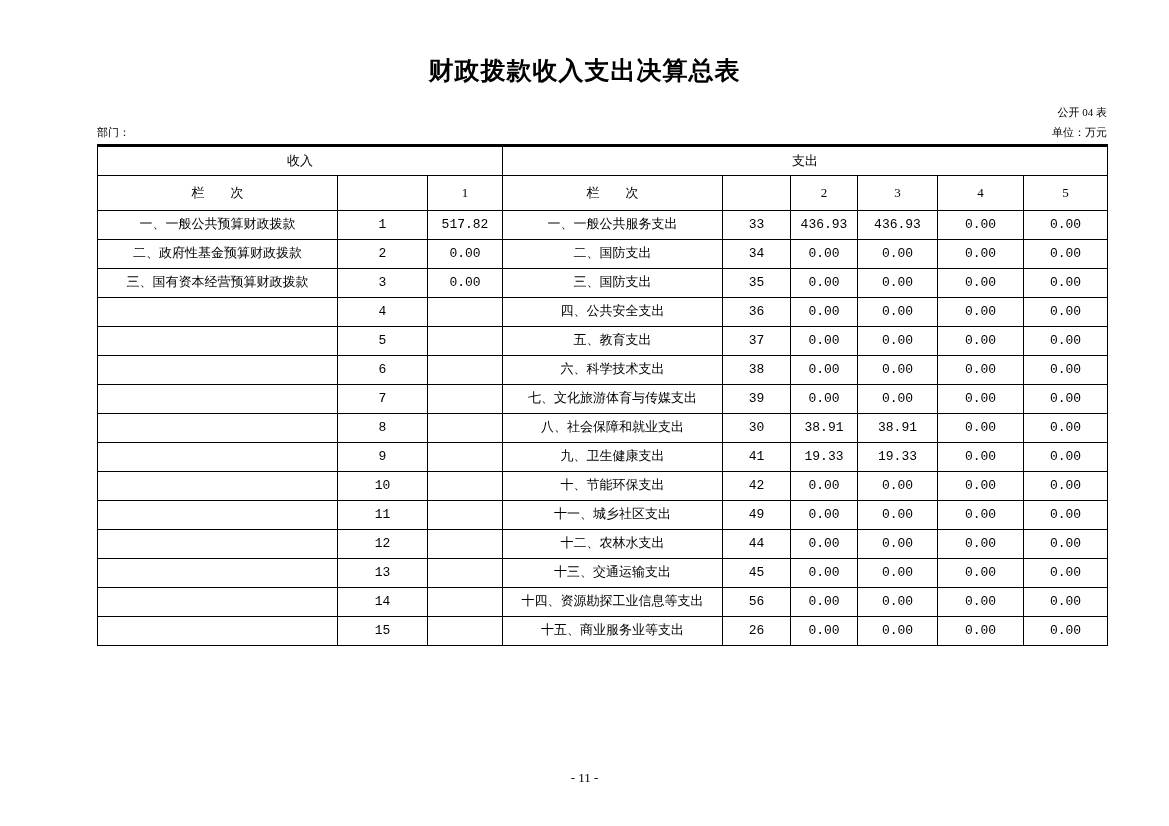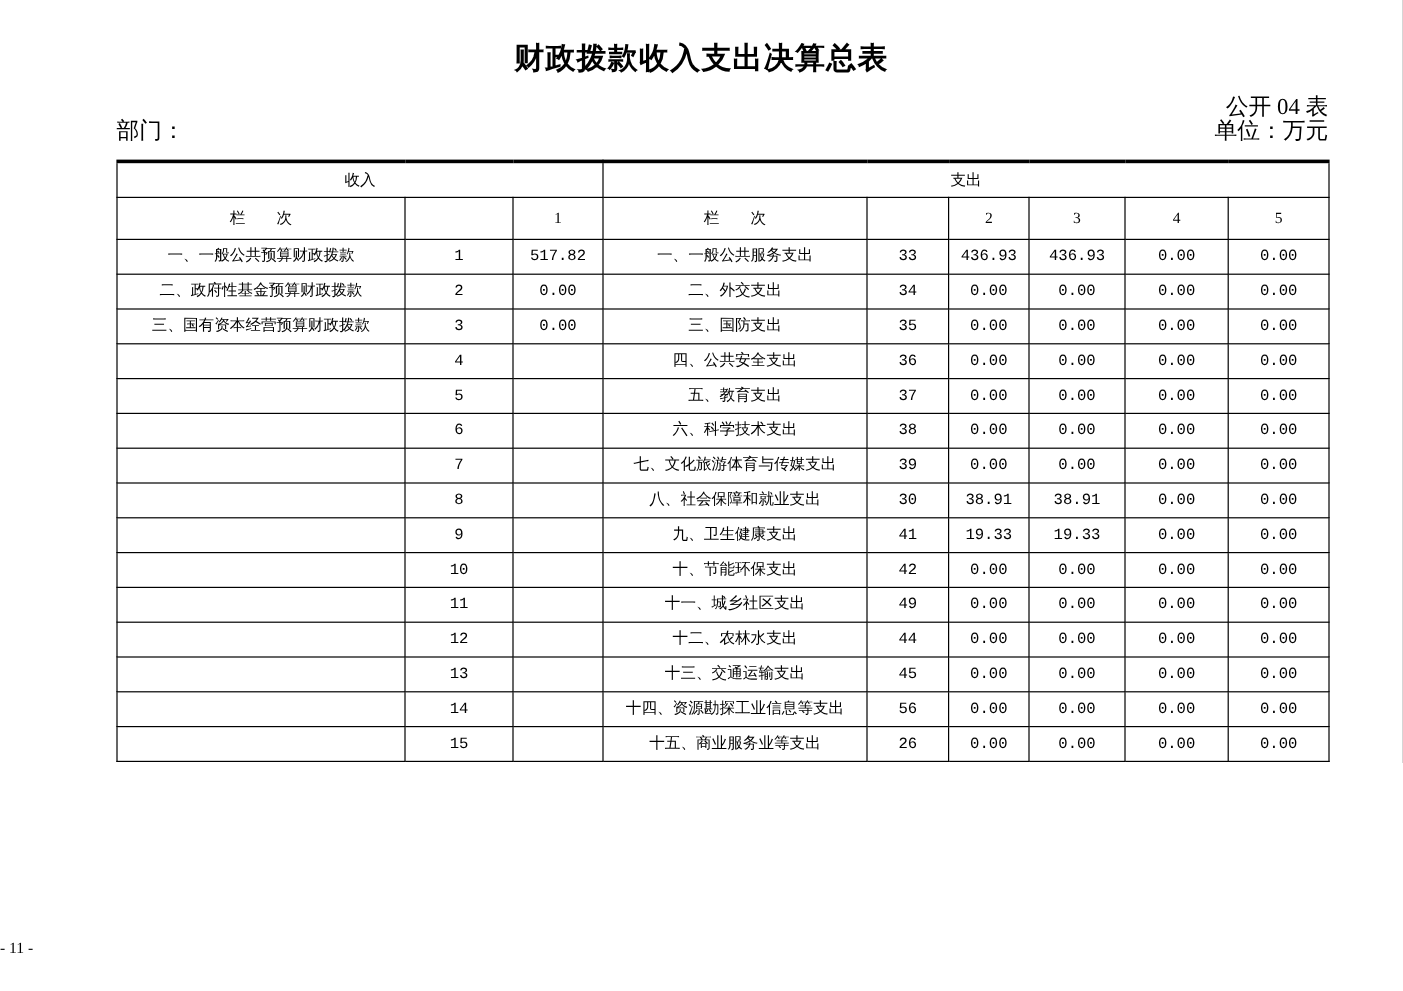--- a/index.html
+++ b/index.html
@@ -7,39 +7,39 @@
   .page {
     position: relative;
     width: 1169px;
     height: 826px;
     margin: 0 auto;
     background: #ffffff;
     color: #000000;
     font-family: "Liberation Serif", "DejaVu Serif", serif;
   }
   .title {
-    padding-top: 32px;
+    padding-top: 54px;
     text-align: center;
     font-size: 25px;
     font-weight: bold;
     letter-spacing: 1px;
   }
   .meta {
     width: 1010px;
     margin-left: 97px;
-    font-size: 19px;
+    font-size: 11px;
     line-height: 18px;
   }
   .meta-top {
     margin-top: 16px;
     text-align: right;
   }
   .meta-bottom {
     margin-top: 2px;
-    margin-bottom: 14px;
+    margin-bottom: 3px;
     display: flex;
     justify-content: space-between;
     align-items: flex-end;
   }
   table.fiscal {
     width: 1010px;
     margin-left: 97px;
     border-collapse: collapse;
     table-layout: fixed;
     border: 1px solid #000;
@@ -55,24 +55,24 @@
     overflow: hidden;
     line-height: 1.45;
   }
   tr.sec-row { height: 30px; }
   tr.col-row { height: 62px; }
   tr.lanci-row { height: 35px; }
   tbody.data tr { height: 29px; font-family: Liberation Mono, monospace; }
   td.v-top { vertical-align: top; }
   .footer {
     position: absolute;
-    bottom: 28px;
+    bottom: 40px;
     left: 0;
     width: 100%;
-    text-align: left;
+    text-align: center;
     font-size: 13px;
   }
 </style>
 </head>
 <body>
 
 <div class="page">
 
   <div class="title">财政拨款收入支出决算总表</div>
 
@@ -122,21 +122,21 @@
           <td>33</td>
           <td>436.93</td>
           <td>436.93</td>
           <td>0.00</td>
           <td>0.00</td>
         </tr>
         <tr>
           <td>二、政府性基金预算财政拨款</td>
           <td>2</td>
           <td>0.00</td>
-          <td>二、外交支出</td>
+          <td>二、国防支出</td>
           <td>34</td>
           <td>0.00</td>
           <td>0.00</td>
           <td>0.00</td>
           <td>0.00</td>
         </tr>
         <tr>
           <td>三、国有资本经营预算财政拨款</td>
           <td>3</td>
           <td>0.00</td>

